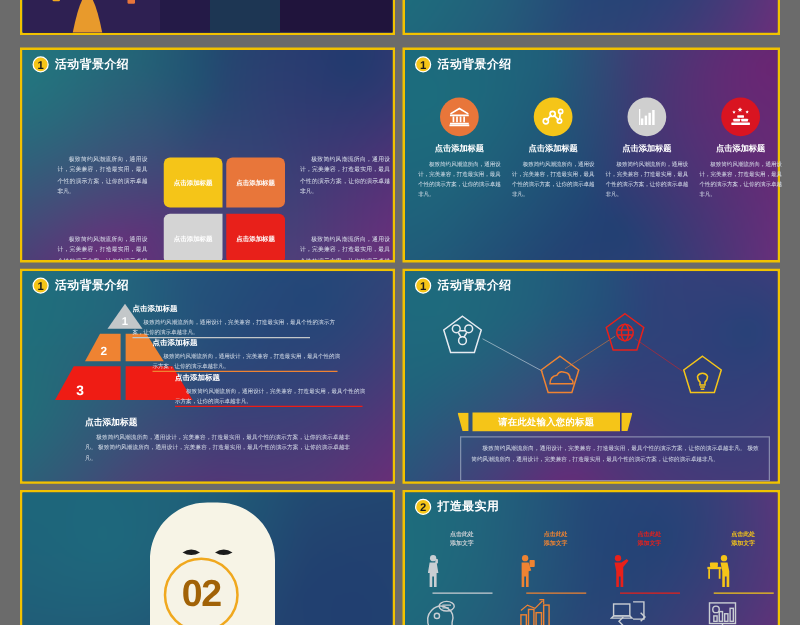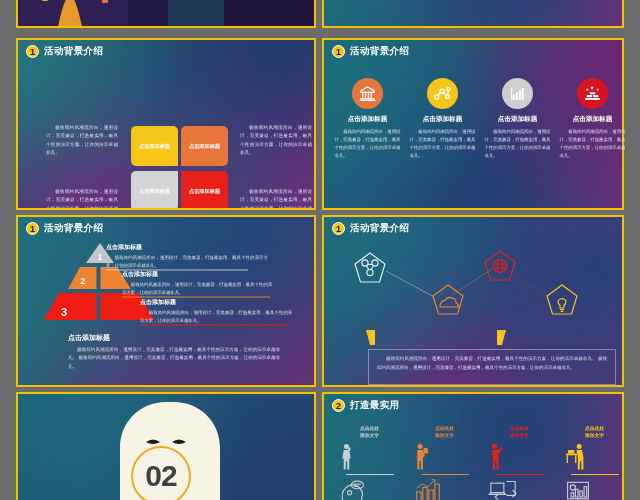--- a/index.html
+++ b/index.html
@@ -127,21 +127,21 @@
             background:#f5c518; display:flex; align-items:center; justify-content:center; }
   .ribbon span { font-size:7.4px; font-weight:bold; color:#fff; letter-spacing:.3px; }
   .rib-tail { position:absolute; width:9px; height:15px; background:#f5c518;
               top:330px; }
   .note { position:absolute; left:368px; top:349px; width:248px; height:36px;
           border:1px solid rgba(190,200,215,.55); padding:5px 8px; }
   .note p { font-size:4.5px; color:#dbe3ed; line-height:1.95; text-indent:9px; text-align:justify; }
   .num-circle { position:absolute; left:131px; top:446px; width:60px; height:60px;
                 border-radius:50%; background:#f6f3e6; border:2.5px solid #f0a81e;
                 display:flex; align-items:center; justify-content:center; }
-  .num-circle span { font-size:30px; font-weight:bold; color:#404040; letter-spacing:-1px; }
+  .num-circle span { font-size:30px; font-weight:bold; color:#a16207; letter-spacing:-1px; }
 
   
   .aud { position:absolute; left:332px; top:425px; width:300px;
          display:flex; justify-content:space-around; }
   .aud .acol { width:64px; text-align:center; }
   .aud .acol .alab { font-size:4.8px; font-weight:bold; line-height:1.55; margin-bottom:3px; }
   .aud .divider { width:48px; height:1px; margin:3px auto; }
 
   svg { display:block; }
 </style>
@@ -382,20 +382,23 @@
           <path d="M234 62 a4.6 4.6 0 0 1 8 0 q0 3.2 -2 4.6 l0 2.4 l-4 0 l0 -2.4 q-2 -1.4 -2 -4.6Z"></path>
           <line x1="236" y1="70.6" x2="240" y2="70.6"></line>
           <line x1="236.6" y1="72.4" x2="239.4" y2="72.4"></line>
         </g>
       </svg>
 
     </div>
   </div>
 
   <div class="rib-tail" style="left:366px; clip-path:polygon(0 0,100% 0,100% 100%,45% 100%);"></div>
+  <div class="ribbon">
+    <span>请在此处输入您的标题</span>
+  </div>
   <div class="rib-tail" style="left:497px; clip-path:polygon(0 0,100% 0,55% 100%,0 100%);"></div>
   <div class="note">
     <p>极致简约风潮流所向，通用设计，完美兼容，打造最实用，最具个性的演示方案，让你的演示卓越非凡。 极致简约风潮流所向，通用设计，完美兼容，打造最实用，最具个性的演示方案，让你的演示卓越非凡。</p>
   </div>
 
   <div class="slide" style="left:16px; top:392px; width:300px; height:160px;">
     <div class="bg b5"></div>
     <div class="inner">
       <svg width="300" height="160" viewBox="0 0 300 160" style="position:absolute;left:0;top:0;">
         <path d="M148 8

